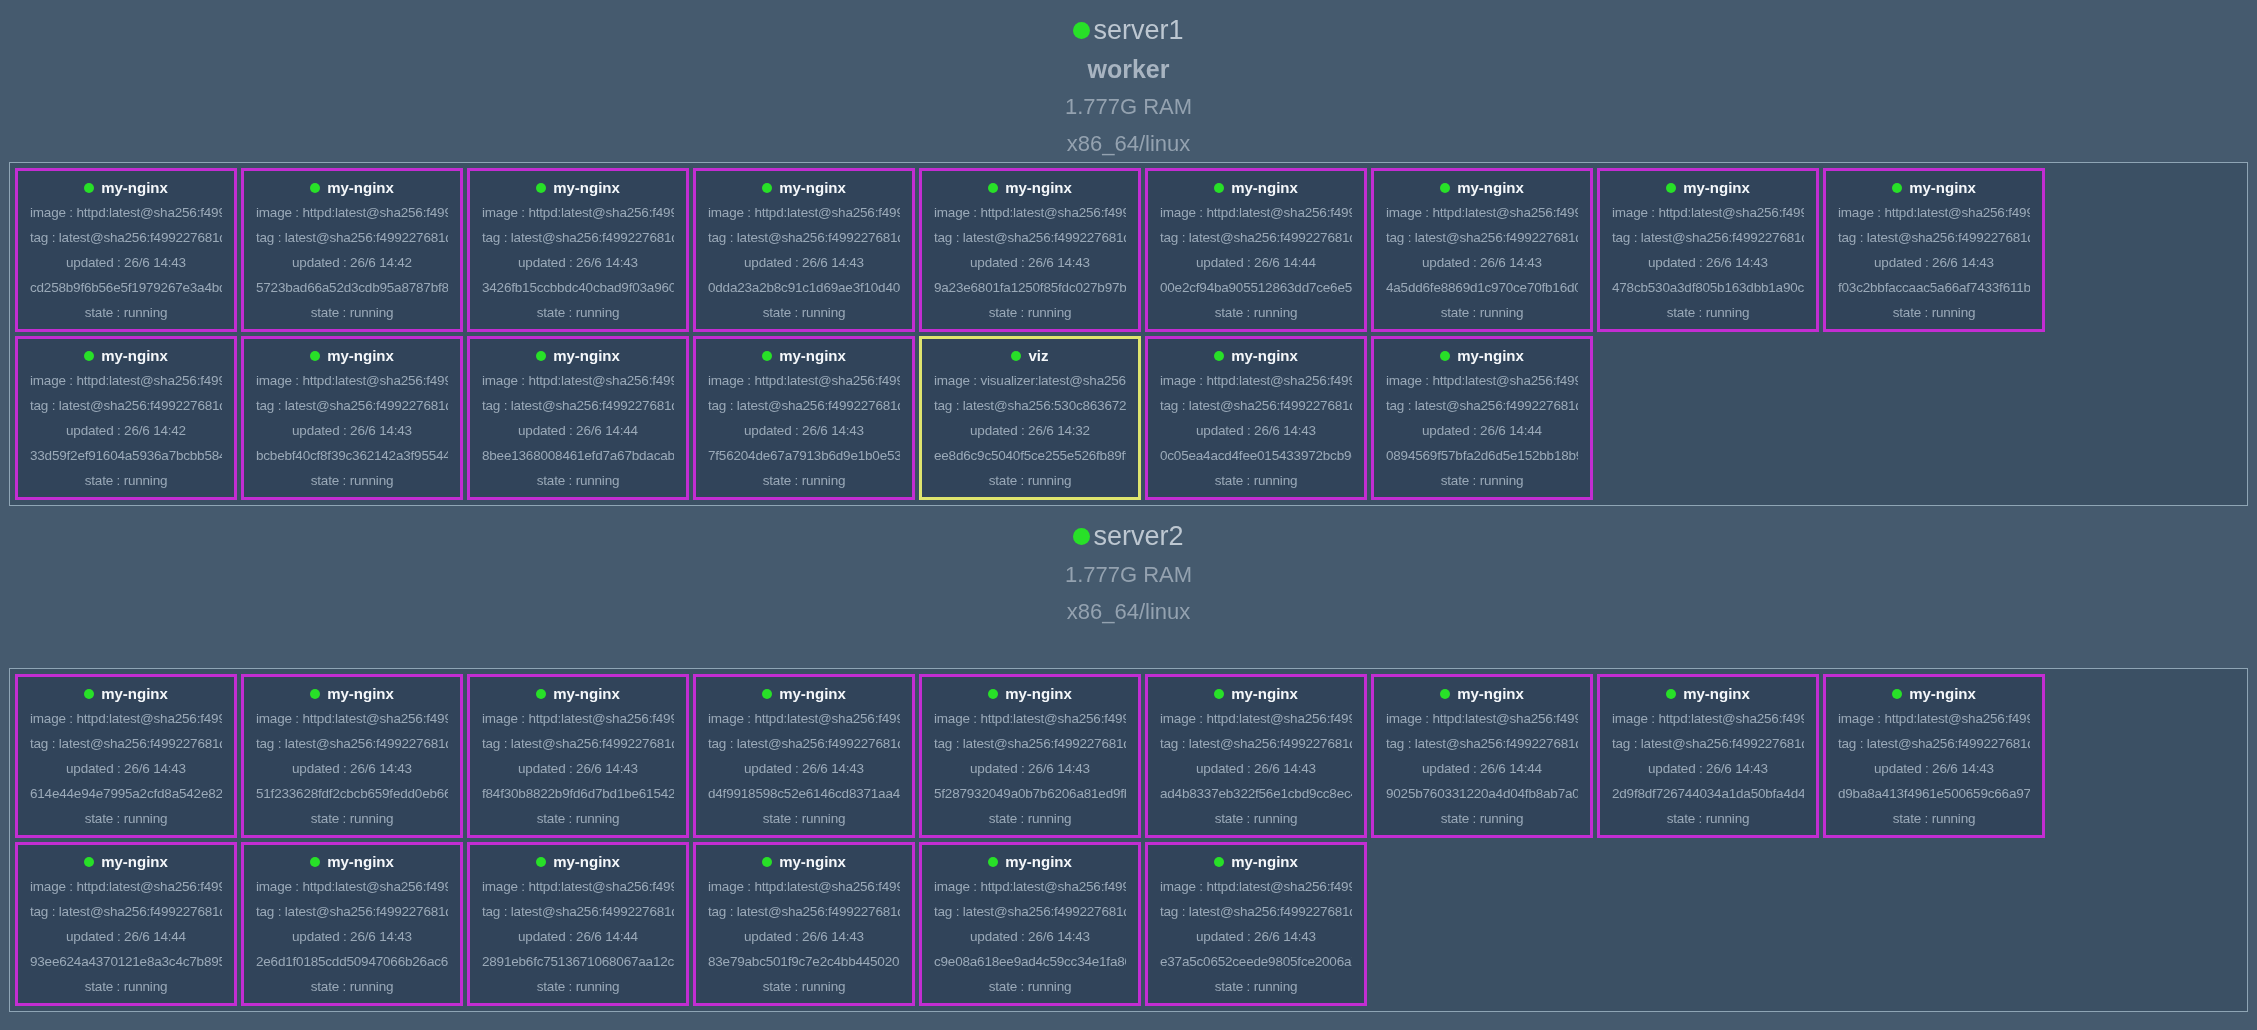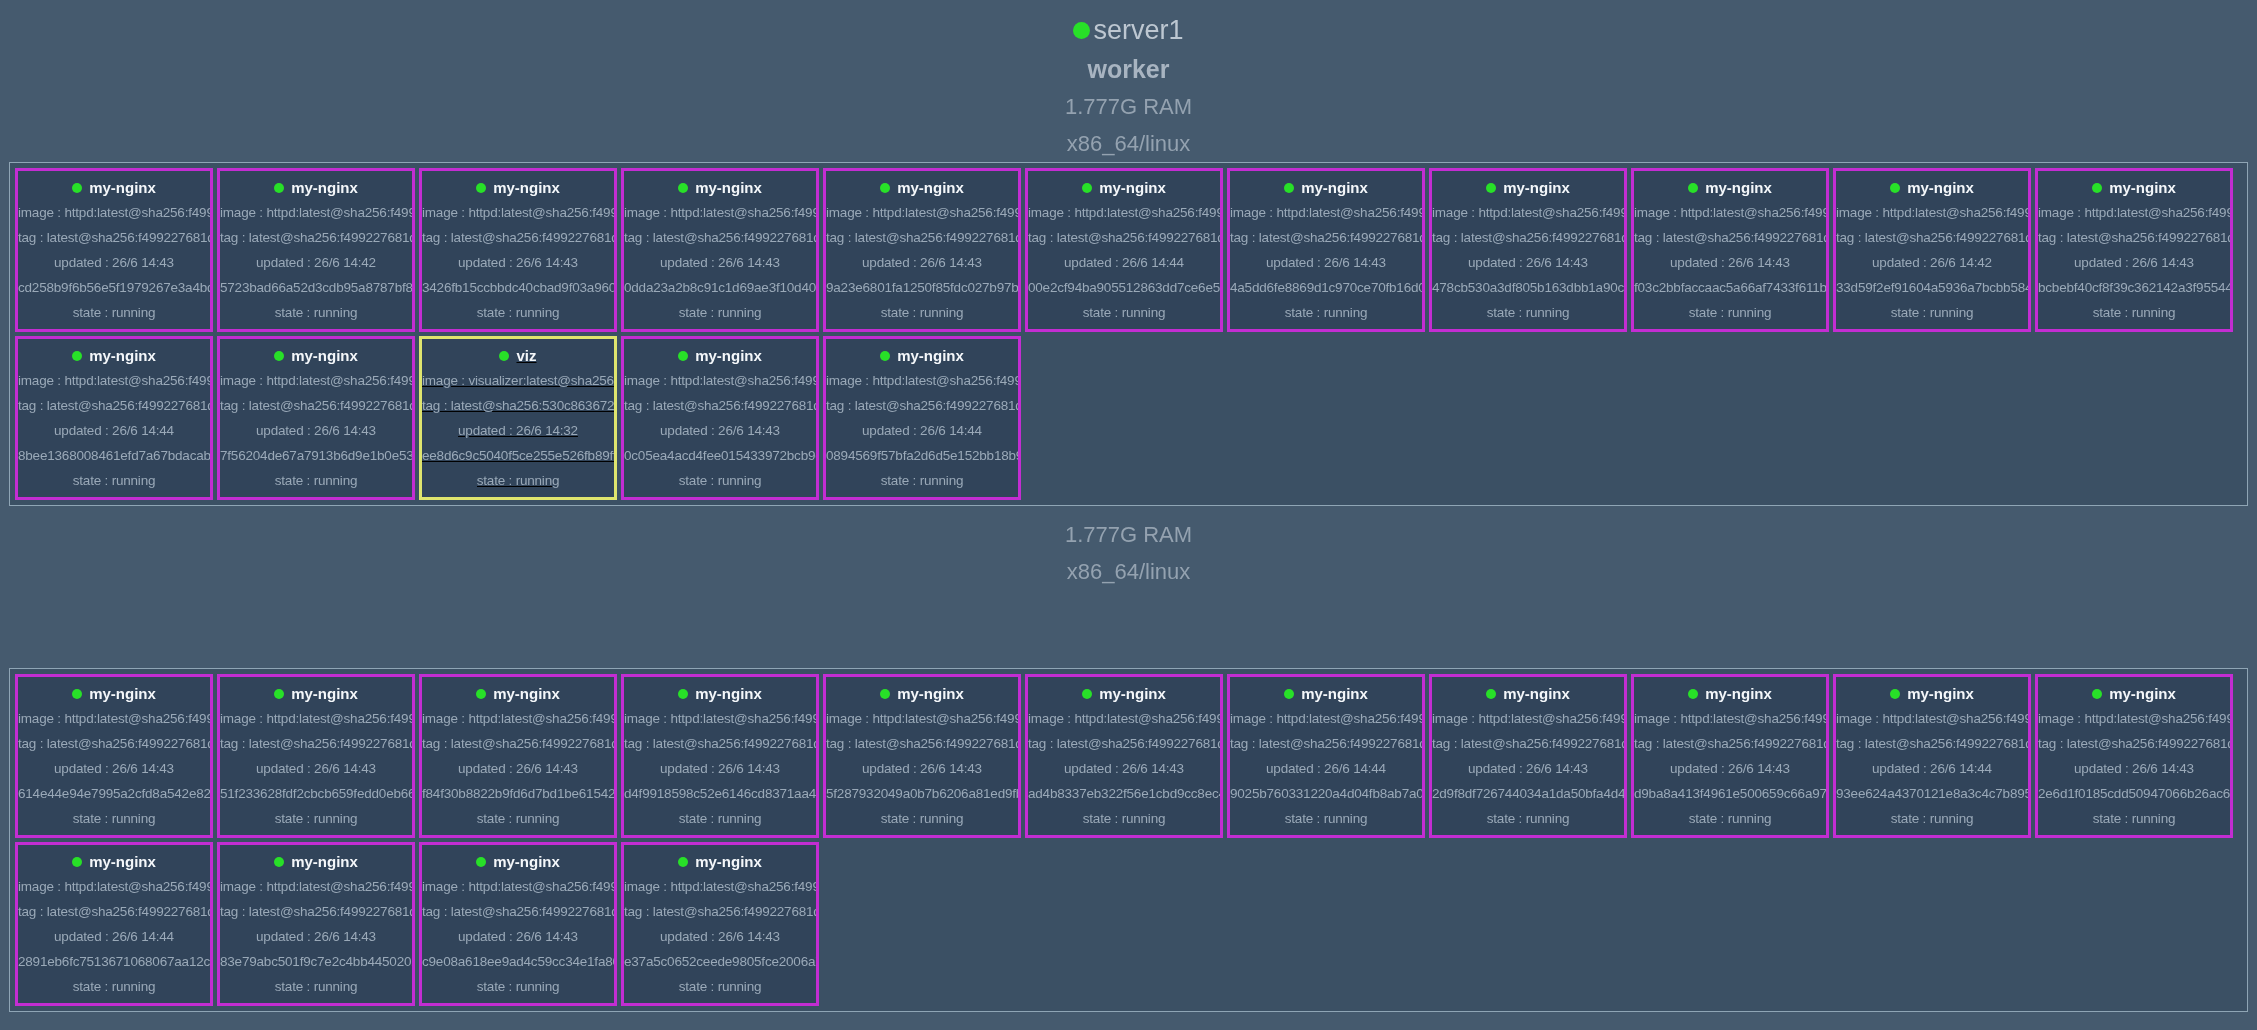--- a/index.html
+++ b/index.html
@@ -14,21 +14,21 @@
     font-size:27px; color:#bdc7d1; line-height:40px;
   }
   .dot-lg { width:17px; height:17px; border-radius:50%; background:#28e028; margin-right:3px; flex:0 0 auto; }
   .node-role { font-size:25px; font-weight:bold; color:#a8b4c1; line-height:38px; }
   .node-ram, .node-platform { font-size:22px; color:#94a2b0; line-height:37px; }
   .panel {
     margin:0 9px; background:#3b5064; border:1px solid #8fa5b5; padding:3px;
     display:flex; flex-wrap:wrap; align-content:flex-start; overflow:hidden;
   }
   .card {
-    width:192px; margin:2px; padding:4px 0;
+    width:192px; margin:2px; padding:4px 12px;
     background:#31445a; border:3px solid #c32dd2;
   }
   .line { display:flex; justify-content:center; height:25px; line-height:25px; align-items:center; }
   .line > span.txt {
     white-space:nowrap; overflow:hidden; min-width:0; flex:0 1 auto;
     font-size:13.5px; letter-spacing:-0.2px; color:#9aa9b8;
   }
   .title-line > span.name {
     white-space:nowrap; overflow:hidden; min-width:0; flex:0 1 auto;
     font-size:15px; font-weight:bold; color:#f4f7fa; letter-spacing:0;
@@ -315,21 +315,21 @@
         <div class="line">
           <span class="txt">updated : 26/6 14:43</span>
         </div>
         <div class="line">
           <span class="txt">7f56204de67a7913b6d9e1b0e53b5</span>
         </div>
         <div class="line">
           <span class="txt">state : running</span>
         </div>
       </div>
-      <div class="card" style="border-color: rgb(223, 229, 110); text-decoration: underline;">
+      <div class="card" style="border-color: rgb(223, 229, 110);">
         <div class="line title-line">
           <span class="dot-sm" style="background: rgb(40, 224, 40);"></span>
           <span class="name">viz</span>
         </div>
         <div class="line">
           <span class="txt">image : visualizer:latest@sha256:53</span>
         </div>
         <div class="line">
           <span class="txt">tag : latest@sha256:530c863672e7</span>
         </div>
@@ -383,20 +383,24 @@
         </div>
         <div class="line">
           <span class="txt">state : running</span>
         </div>
       </div>
     </div>
 </section>
 
 <section class="node">
   <header class="node-header">
+    <div class="node-name-line">
+      <span class="dot-lg" style="background: rgb(40, 224, 40);"></span>
+      <span>server2</span>
+    </div>
     <div class="node-ram">1.777G RAM</div>
     <div class="node-platform">x86_64/linux</div>
   </header>
   <div class="panel" id="panel-1">
       <div class="card" style="border-color: rgb(195, 45, 210);">
         <div class="line title-line">
           <span class="dot-sm" style="background: rgb(40, 224, 40);"></span>
           <span class="name">my-nginx</span>
         </div>
         <div class="line">

